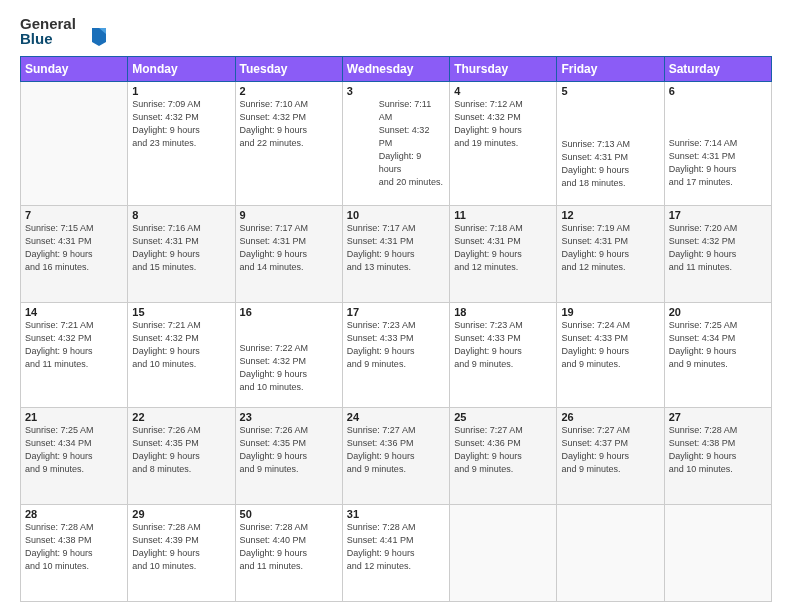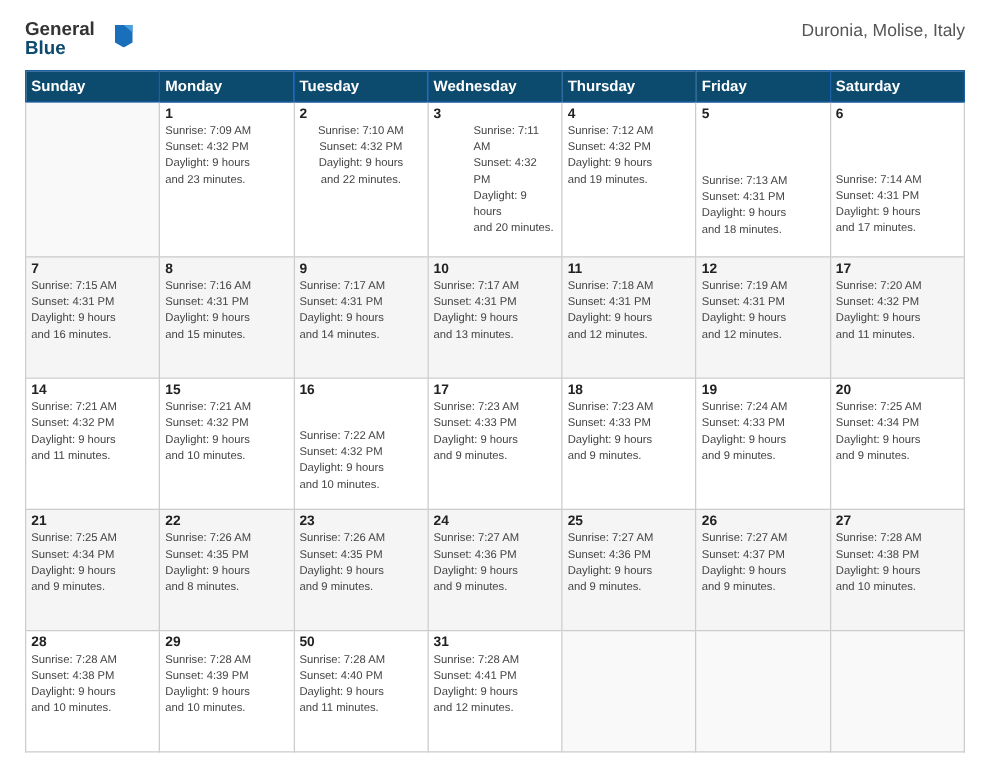--- a/index.html
+++ b/index.html
@@ -18,21 +18,21 @@
       flex-direction: column;
     }
     .header {
       display: flex;
       justify-content: space-between;
       align-items: flex-start;
       margin-bottom: 10px;
     }
     .logo {
       display: flex;
-      align-items: flex-start;
+      align-items: flex-end;
       gap: 12px;
     }
     .logo-text {
       display: flex;
       flex-direction: column;
       line-height: 1;
     }
     .logo-general {
       font-size: 15px;
       font-weight: bold;
@@ -62,21 +62,21 @@
       color: #555;
     }
     .calendar {
       flex: 1;
       border: 1px solid #ccc;
       border-collapse: collapse;
       width: 100%;
       table-layout: fixed;
     }
     .calendar th {
-      background: #0c4a6e;
+      background: #8b5cf6;
       color: #fff;
       font-size: 12px;
       font-weight: bold;
       padding: 5px 4px;
       text-align: left;
       border: 1px solid #1a5fa8;
     }
     .calendar td {
       border: 1px solid #ccc;
       vertical-align: top;
@@ -113,21 +113,20 @@
       <div class="logo-text">
         <span class="logo-general">General</span>
         <span class="logo-blue">Blue</span>
       </div>
       <svg class="logo-icon" viewBox="0 0 18 22">
         <polygon points="2,4 16,4 16,18 9,22 2,18" fill="#1a6fba"></polygon>
         <polygon points="9,4 16,4 16,10" fill="#4a9fe0"></polygon>
       </svg>
     </div>
     <div class="title-block">
-      <div class="subtitle">Duronia, Molise, Italy</div>
     </div>
   </div>
 
   <table class="calendar">
     <thead>
       <tr>
 
       <th>Sunday</th>
           <th>Monday</th>
           <th>Tuesday</th>
@@ -142,21 +141,21 @@
           <td class="empty-cell"></td>
           <td>
             <span class="day-num">1</span>
             <div class="day-detail" style="white-space: pre-line;">Sunrise: 7:09 AM
 Sunset: 4:32 PM
 Daylight: 9 hours
 and 23 minutes.</div>
           </td>
           <td>
             <span class="day-num">2</span>
-            <div class="day-detail" style="white-space: pre-line; text-align: center;">Sunrise: 7:10 AM
+            <div class="day-detail" style="white-space: pre-line;">Sunrise: 7:10 AM
 Sunset: 4:32 PM
 Daylight: 9 hours
 and 22 minutes.</div>
           </td>
           <td>
             <span class="day-num">3</span>
             <div class="day-detail" style="white-space: pre-line; margin-left: 32px;">Sunrise: 7:11 AM
 Sunset: 4:32 PM
 Daylight: 9 hours
 and 20 minutes.</div>

